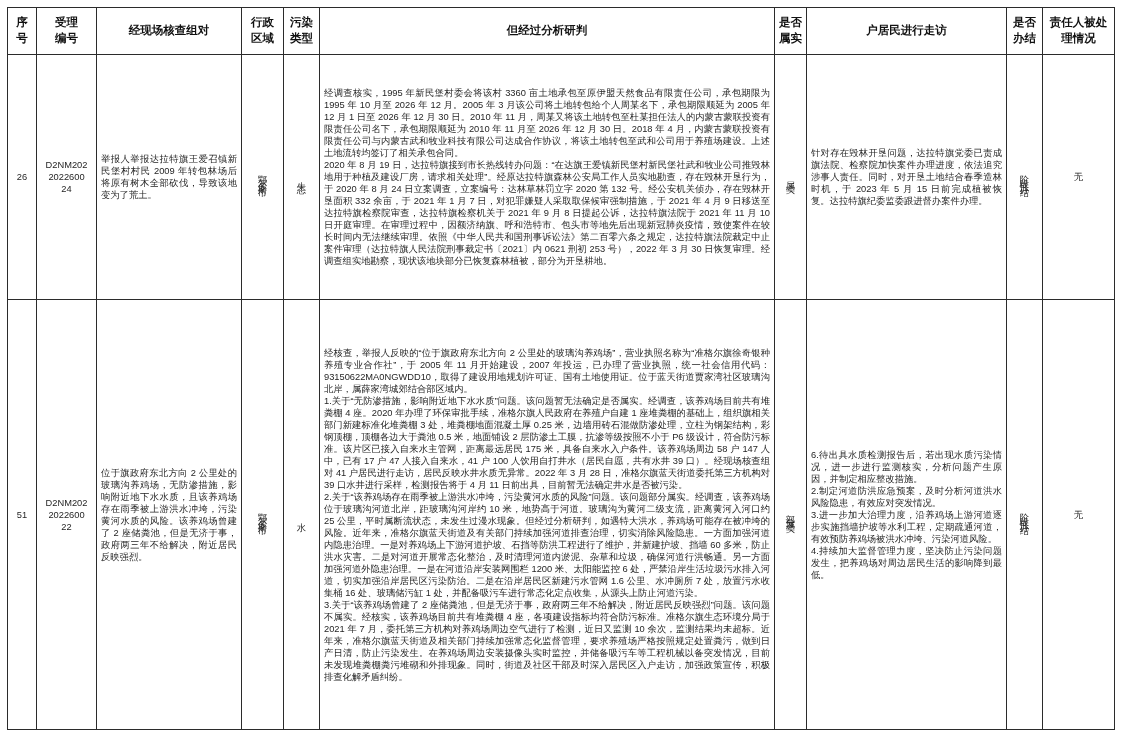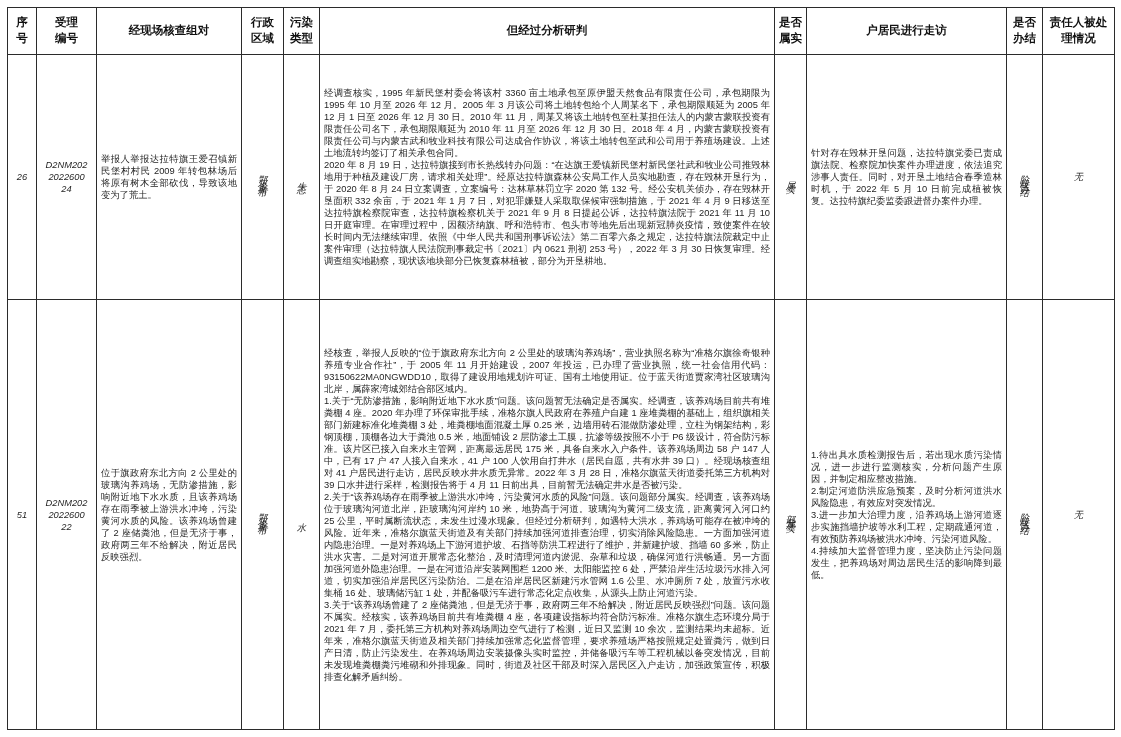--- a/index.html
+++ b/index.html
@@ -34,21 +34,20 @@
     line-height: 1.35;
     color: #111;
     padding: 4px 2px;
   }
   td {
     font-size: 9.3px;
     line-height: 12px;
   }
   .center {
     text-align: center;
-    font-style: italic;
   }
   .prewrap {
     white-space: pre-line;
   }
   .longtext {
     text-align: justify;
     white-space: pre-line;
     vertical-align: top;
     padding: 4px 7px;
   }
@@ -112,38 +111,38 @@
         <td class="center">26</td>
         <td class="center prewrap">D2NM202
 2022600
 24</td>
         <td class="midtext">举报人举报达拉特旗王爱召镇新民堡村村民 2009 年转包林场后将原有树木全部砍伐，导致该地变为了荒土。</td>
         <td class="center"><span class="vtext">鄂尔多斯市</span></td>
         <td class="center"><span class="vtext">生态</span></td>
         <td class="longtext">经调查核实，1995 年新民堡村委会将该村 3360 亩土地承包至原伊盟天然食品有限责任公司，承包期限为1995 年 10 月至 2026 年 12 月。2005 年 3 月该公司将土地转包给个人周某名下，承包期限顺延为 2005 年 12 月 1 日至 2026 年 12 月 30 日。2010 年 11 月，周某又将该土地转包至杜某担任法人的内蒙古蒙联投资有限责任公司名下，承包期限顺延为 2010 年 11 月至 2026 年 12 月 30 日。2018 年 4 月，内蒙古蒙联投资有限责任公司与内蒙古武和牧业科技有限公司达成合作协议，将该土地转包至武和公司用于养殖场建设。上述土地流转均签订了相关承包合同。
 2020 年 8 月 19 日，达拉特旗接到市长热线转办问题：“在达旗王爱镇新民堡村新民堡社武和牧业公司推毁林地用于种植及建设厂房，请求相关处理”。经原达拉特旗森林公安局工作人员实地勘查，存在毁林开垦行为，于 2020 年 8 月 24 日立案调查，立案编号：达林草林罚立字 2020 第 132 号。经公安机关侦办，存在毁林开垦面积 332 余亩，于 2021 年 1 月 7 日，对犯罪嫌疑人采取取保候审强制措施，于 2021 年 4 月 9 日移送至达拉特旗检察院审查，达拉特旗检察机关于 2021 年 9 月 8 日提起公诉，达拉特旗法院于 2021 年 11 月 10 日开庭审理。在审理过程中，因额济纳旗、呼和浩特市、包头市等地先后出现新冠肺炎疫情，致使案件在较长时间内无法继续审理。依照《中华人民共和国刑事诉讼法》第二百零六条之规定，达拉特旗法院裁定中止案件审理（达拉特旗人民法院刑事裁定书〔2021〕内 0621 刑初 253 号），2022 年 3 月 30 日恢复审理。经调查组实地勘察，现状该地块部分已恢复森林植被，部分为开垦耕地。</td>
         <td class="center"><span class="vtext">属实</span></td>
-        <td class="midtext">针对存在毁林开垦问题，达拉特旗党委已责成旗法院、检察院加快案件办理进度，依法追究涉事人责任。同时，对开垦土地结合春季造林时机，于 2022 年 5 月 10 日前完成植被恢复。达拉特旗纪委监委跟进督办案件办理。</td>
+        <td class="midtext">针对存在毁林开垦问题，达拉特旗党委已责成旗法院、检察院加快案件办理进度，依法追究涉事人责任。同时，对开垦土地结合春季造林时机，于 2023 年 5 月 15 日前完成植被恢复。达拉特旗纪委监委跟进督办案件办理。</td>
         <td class="center"><span class="vtext">阶段性办结</span></td>
         <td class="center">无</td>
       </tr>
       <tr class="row-b">
         <td class="center">51</td>
         <td class="center prewrap">D2NM202
 2022600
 22</td>
         <td class="midtext">位于旗政府东北方向 2 公里处的玻璃沟养鸡场，无防渗措施，影响附近地下水水质，且该养鸡场存在雨季被上游洪水冲垮，污染黄河水质的风险。该养鸡场曾建了 2 座储粪池，但是无济于事，政府两三年不给解决，附近居民反映强烈。</td>
         <td class="center"><span class="vtext">鄂尔多斯市</span></td>
         <td class="center"><span class="vtext">水</span></td>
         <td class="longtext">经核查，举报人反映的“位于旗政府东北方向 2 公里处的玻璃沟养鸡场”，营业执照名称为“准格尔旗徐奇银种养殖专业合作社”，于 2005 年 11 月开始建设，2007 年投运，已办理了营业执照，统一社会信用代码：93150622MA0NGWDD10，取得了建设用地规划许可证、国有土地使用证。位于蓝天街道贾家湾社区玻璃沟北岸，属薛家湾城郊结合部区域内。
 1.关于“无防渗措施，影响附近地下水水质”问题。该问题暂无法确定是否属实。经调查，该养鸡场目前共有堆粪棚 4 座。2020 年办理了环保审批手续，准格尔旗人民政府在养殖户自建 1 座堆粪棚的基础上，组织旗相关部门新建标准化堆粪棚 3 处，堆粪棚地面混凝土厚 0.25 米，边墙用砖石混做防渗处理，立柱为钢架结构，彩钢顶棚，顶棚各边大于粪池 0.5 米，地面铺设 2 层防渗土工膜，抗渗等级按照不小于 P6 级设计，符合防污标准。该片区已接入自来水主管网，距离最远居民 175 米，具备自来水入户条件。该养鸡场周边 58 户 147 人中，已有 17 户 47 人接入自来水，41 户 100 人饮用自打井水（居民自愿，共有水井 39 口）。经现场核查组对 41 户居民进行走访，居民反映水井水质无异常。2022 年 3 月 28 日，准格尔旗蓝天街道委托第三方机构对 39 口水井进行采样，检测报告将于 4 月 11 日前出具，目前暂无法确定井水是否被污染。
 2.关于“该养鸡场存在雨季被上游洪水冲垮，污染黄河水质的风险”问题。该问题部分属实。经调查，该养鸡场位于玻璃沟河道北岸，距玻璃沟河岸约 10 米，地势高于河道。玻璃沟为黄河二级支流，距离黄河入河口约 25 公里，平时属断流状态，未发生过漫水现象。但经过分析研判，如遇特大洪水，养鸡场可能存在被冲垮的风险。近年来，准格尔旗蓝天街道及有关部门持续加强河道排查治理，切实消除风险隐患。一方面加强河道内隐患治理。一是对养鸡场上下游河道护坡、石挡等防洪工程进行了维护，并新建护坡、挡墙 60 多米，防止洪水灾害。二是对河道开展常态化整治，及时清理河道内淤泥、杂草和垃圾，确保河道行洪畅通。另一方面加强河道外隐患治理。一是在河道沿岸安装网围栏 1200 米、太阳能监控 6 处，严禁沿岸生活垃圾污水排入河道，切实加强沿岸居民区污染防治。二是在沿岸居民区新建污水管网 1.6 公里、水冲厕所 7 处，放置污水收集桶 16 处、玻璃储污缸 1 处，并配备吸污车进行常态化定点收集，从源头上防止河道污染。
 3.关于“该养鸡场曾建了 2 座储粪池，但是无济于事，政府两三年不给解决，附近居民反映强烈”问题。该问题不属实。经核实，该养鸡场目前共有堆粪棚 4 座，各项建设指标均符合防污标准。准格尔旗生态环境分局于 2021 年 7 月，委托第三方机构对养鸡场周边空气进行了检测，近日又监测 10 余次，监测结果均未超标。近年来，准格尔旗蓝天街道及相关部门持续加强常态化监督管理，要求养殖场严格按照规定处置粪污，做到日产日清，防止污染发生。在养鸡场周边安装摄像头实时监控，并储备吸污车等工程机械以备突发情况，目前未发现堆粪棚粪污堆砌和外排现象。同时，街道及社区干部及时深入居民区入户走访，加强政策宣传，积极排查化解矛盾纠纷。</td>
         <td class="center"><span class="vtext">部分属实</span></td>
-        <td class="midtext">1.待出具水质检测报告后，若出现水质污染情况，进一步进行监测核实，分析问题产生原因，并制定相应整改措施。
+        <td class="midtext">6.待出具水质检测报告后，若出现水质污染情况，进一步进行监测核实，分析问题产生原因，并制定相应整改措施。
 2.制定河道防洪应急预案，及时分析河道洪水风险隐患，有效应对突发情况。
 3.进一步加大治理力度，沿养鸡场上游河道逐步实施挡墙护坡等水利工程，定期疏通河道，有效预防养鸡场被洪水冲垮、污染河道风险。
 4.持续加大监督管理力度，坚决防止污染问题发生，把养鸡场对周边居民生活的影响降到最低。</td>
         <td class="center"><span class="vtext">阶段性办结</span></td>
         <td class="center">无</td>
       </tr>
     </tbody>
   </table>
 </div>
 

